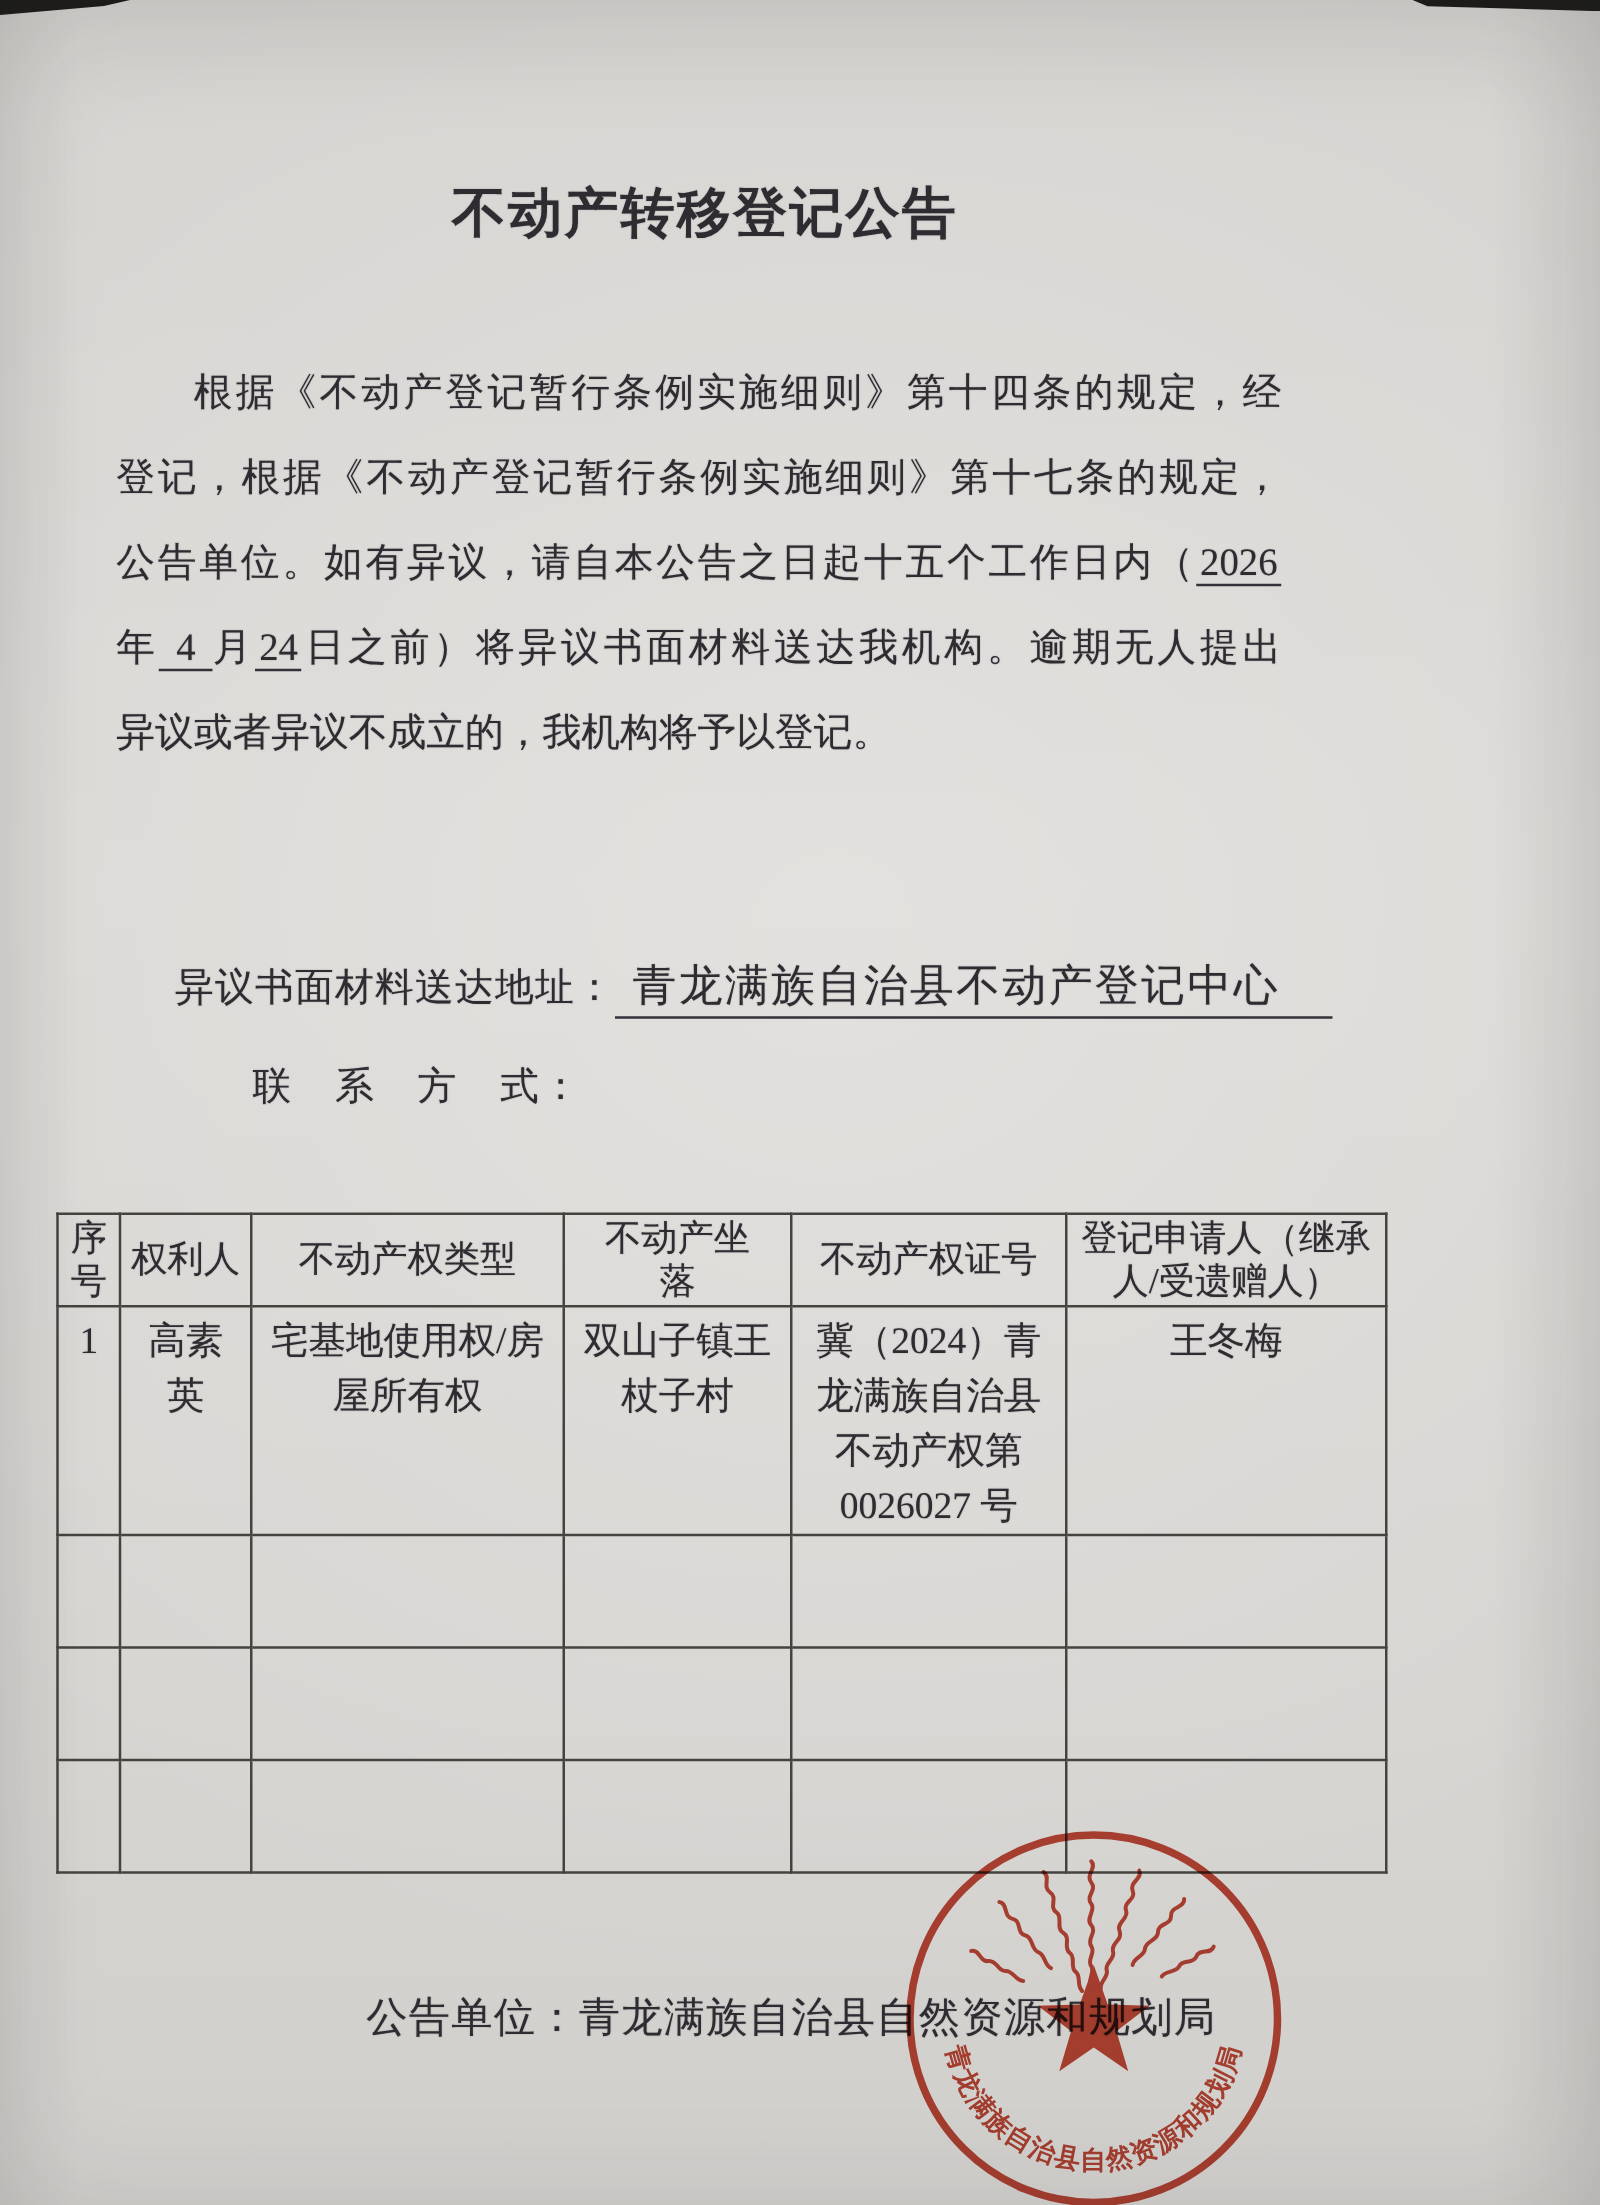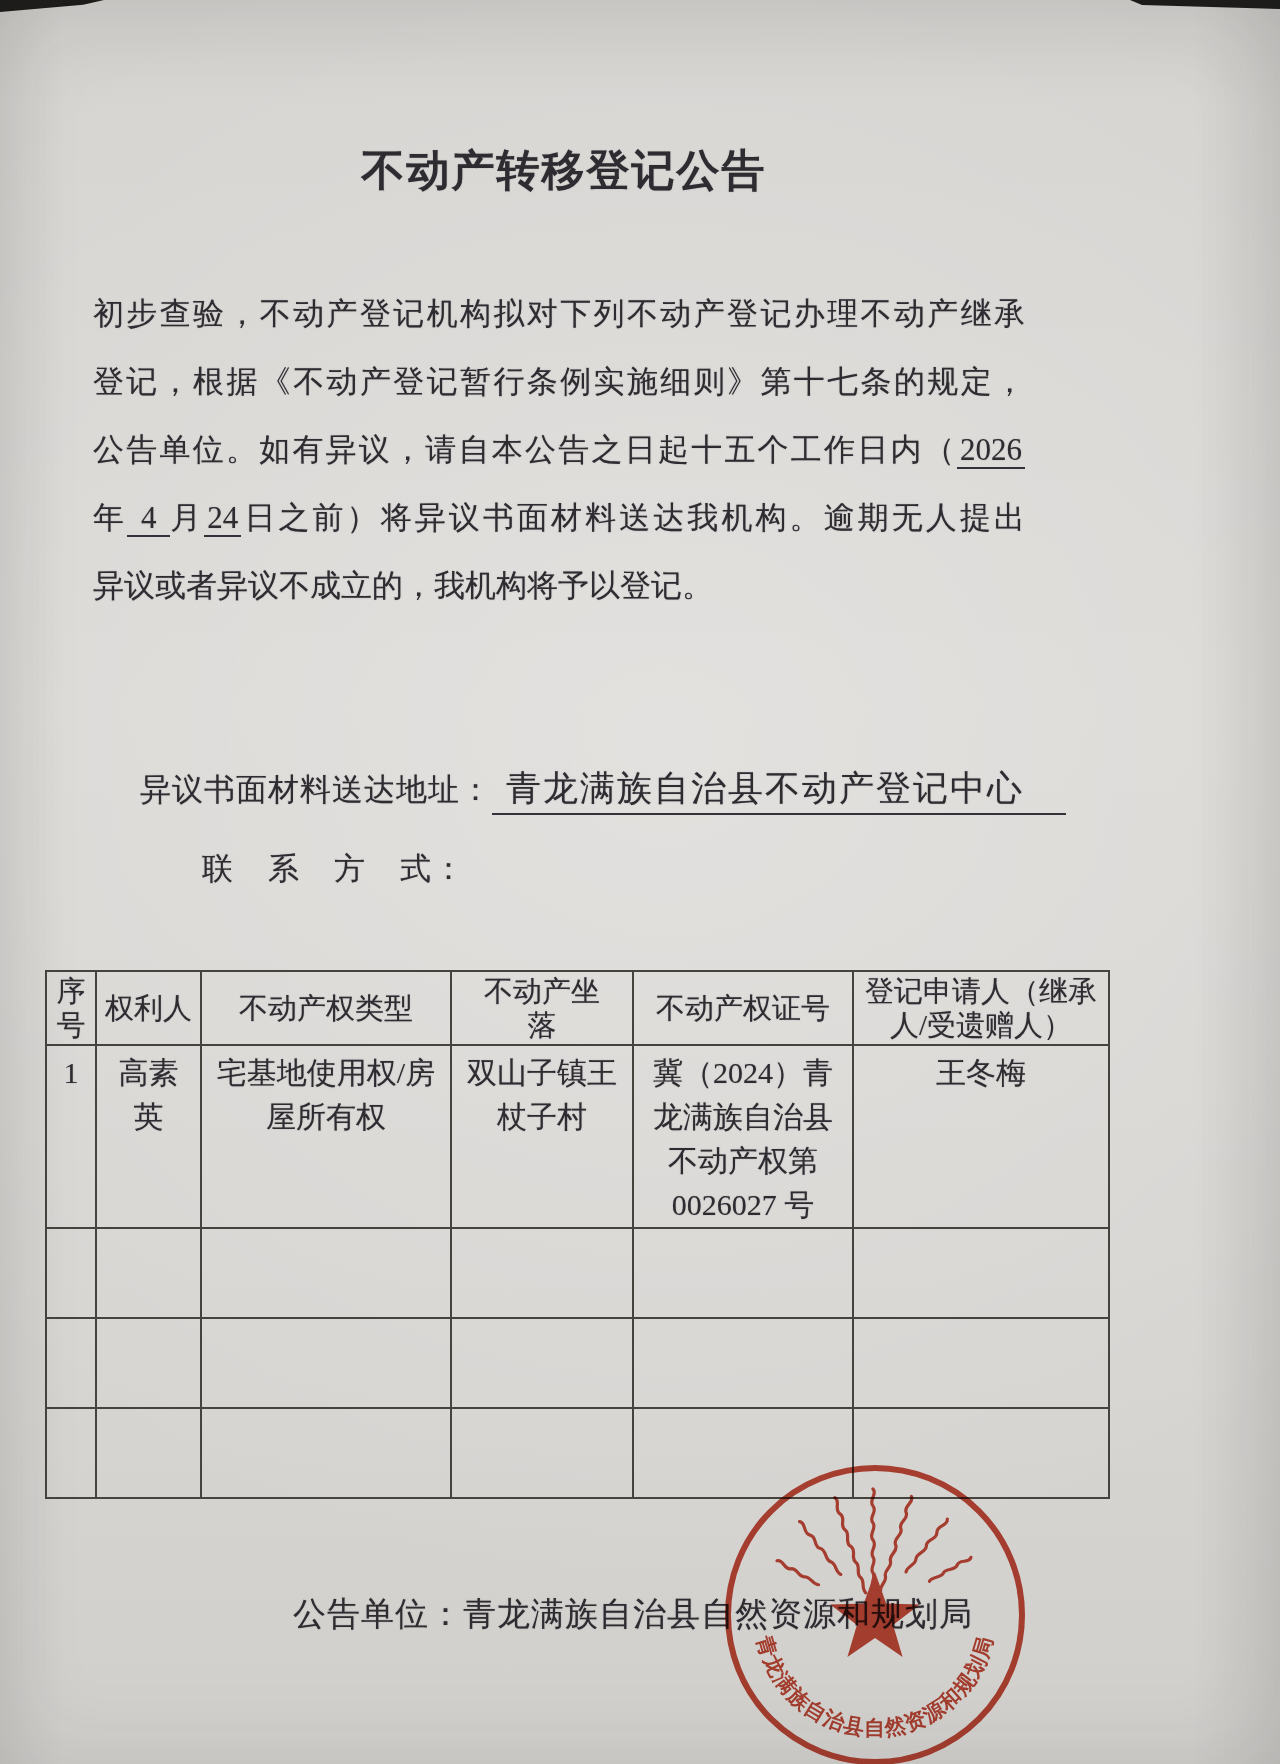--- a/index.html
+++ b/index.html
@@ -89,21 +89,21 @@
 <body>
 
 <div class="page">
 
   <div class="photo-edge left"></div>
   <div class="photo-edge right"></div>
 
   <h1 class="title soft">不动产转移登记公告</h1>
 
   <div class="body-text soft" id="paragraph">
-      <div class="para-line"><span>初步查验，不动产登记机构拟对下列不动产登记办理不动产继承</span></div>
+      <div class="para-line indent"><span>根据《不动产登记暂行条例实施细则》第十四条的规定，经</span></div>
       <div class="para-line"><span>登记，根据《不动产登记暂行条例实施细则》第十七条的规定，</span></div>
       <div class="para-line"><span>公告单位。如有异议，请自本公告之日起十五个工作日内（</span><span class="useg">2026</span></div>
       <div class="para-line"><span>年</span><span class="useg"> 4 </span><span>月</span><span class="useg">24</span><span>日之前）将异议书面材料送达我机构。逾期无人提出</span></div>
       <div class="para-line last"><span>异议或者异议不成立的，我机构将予以登记。</span></div>
     </div>
 
   <div class="field-line addr-line soft">
     <span class="f-label">异议书面材料送达地址：</span>
     <span class="f-value">青龙满族自治县不动产登记中心</span>
   </div>

